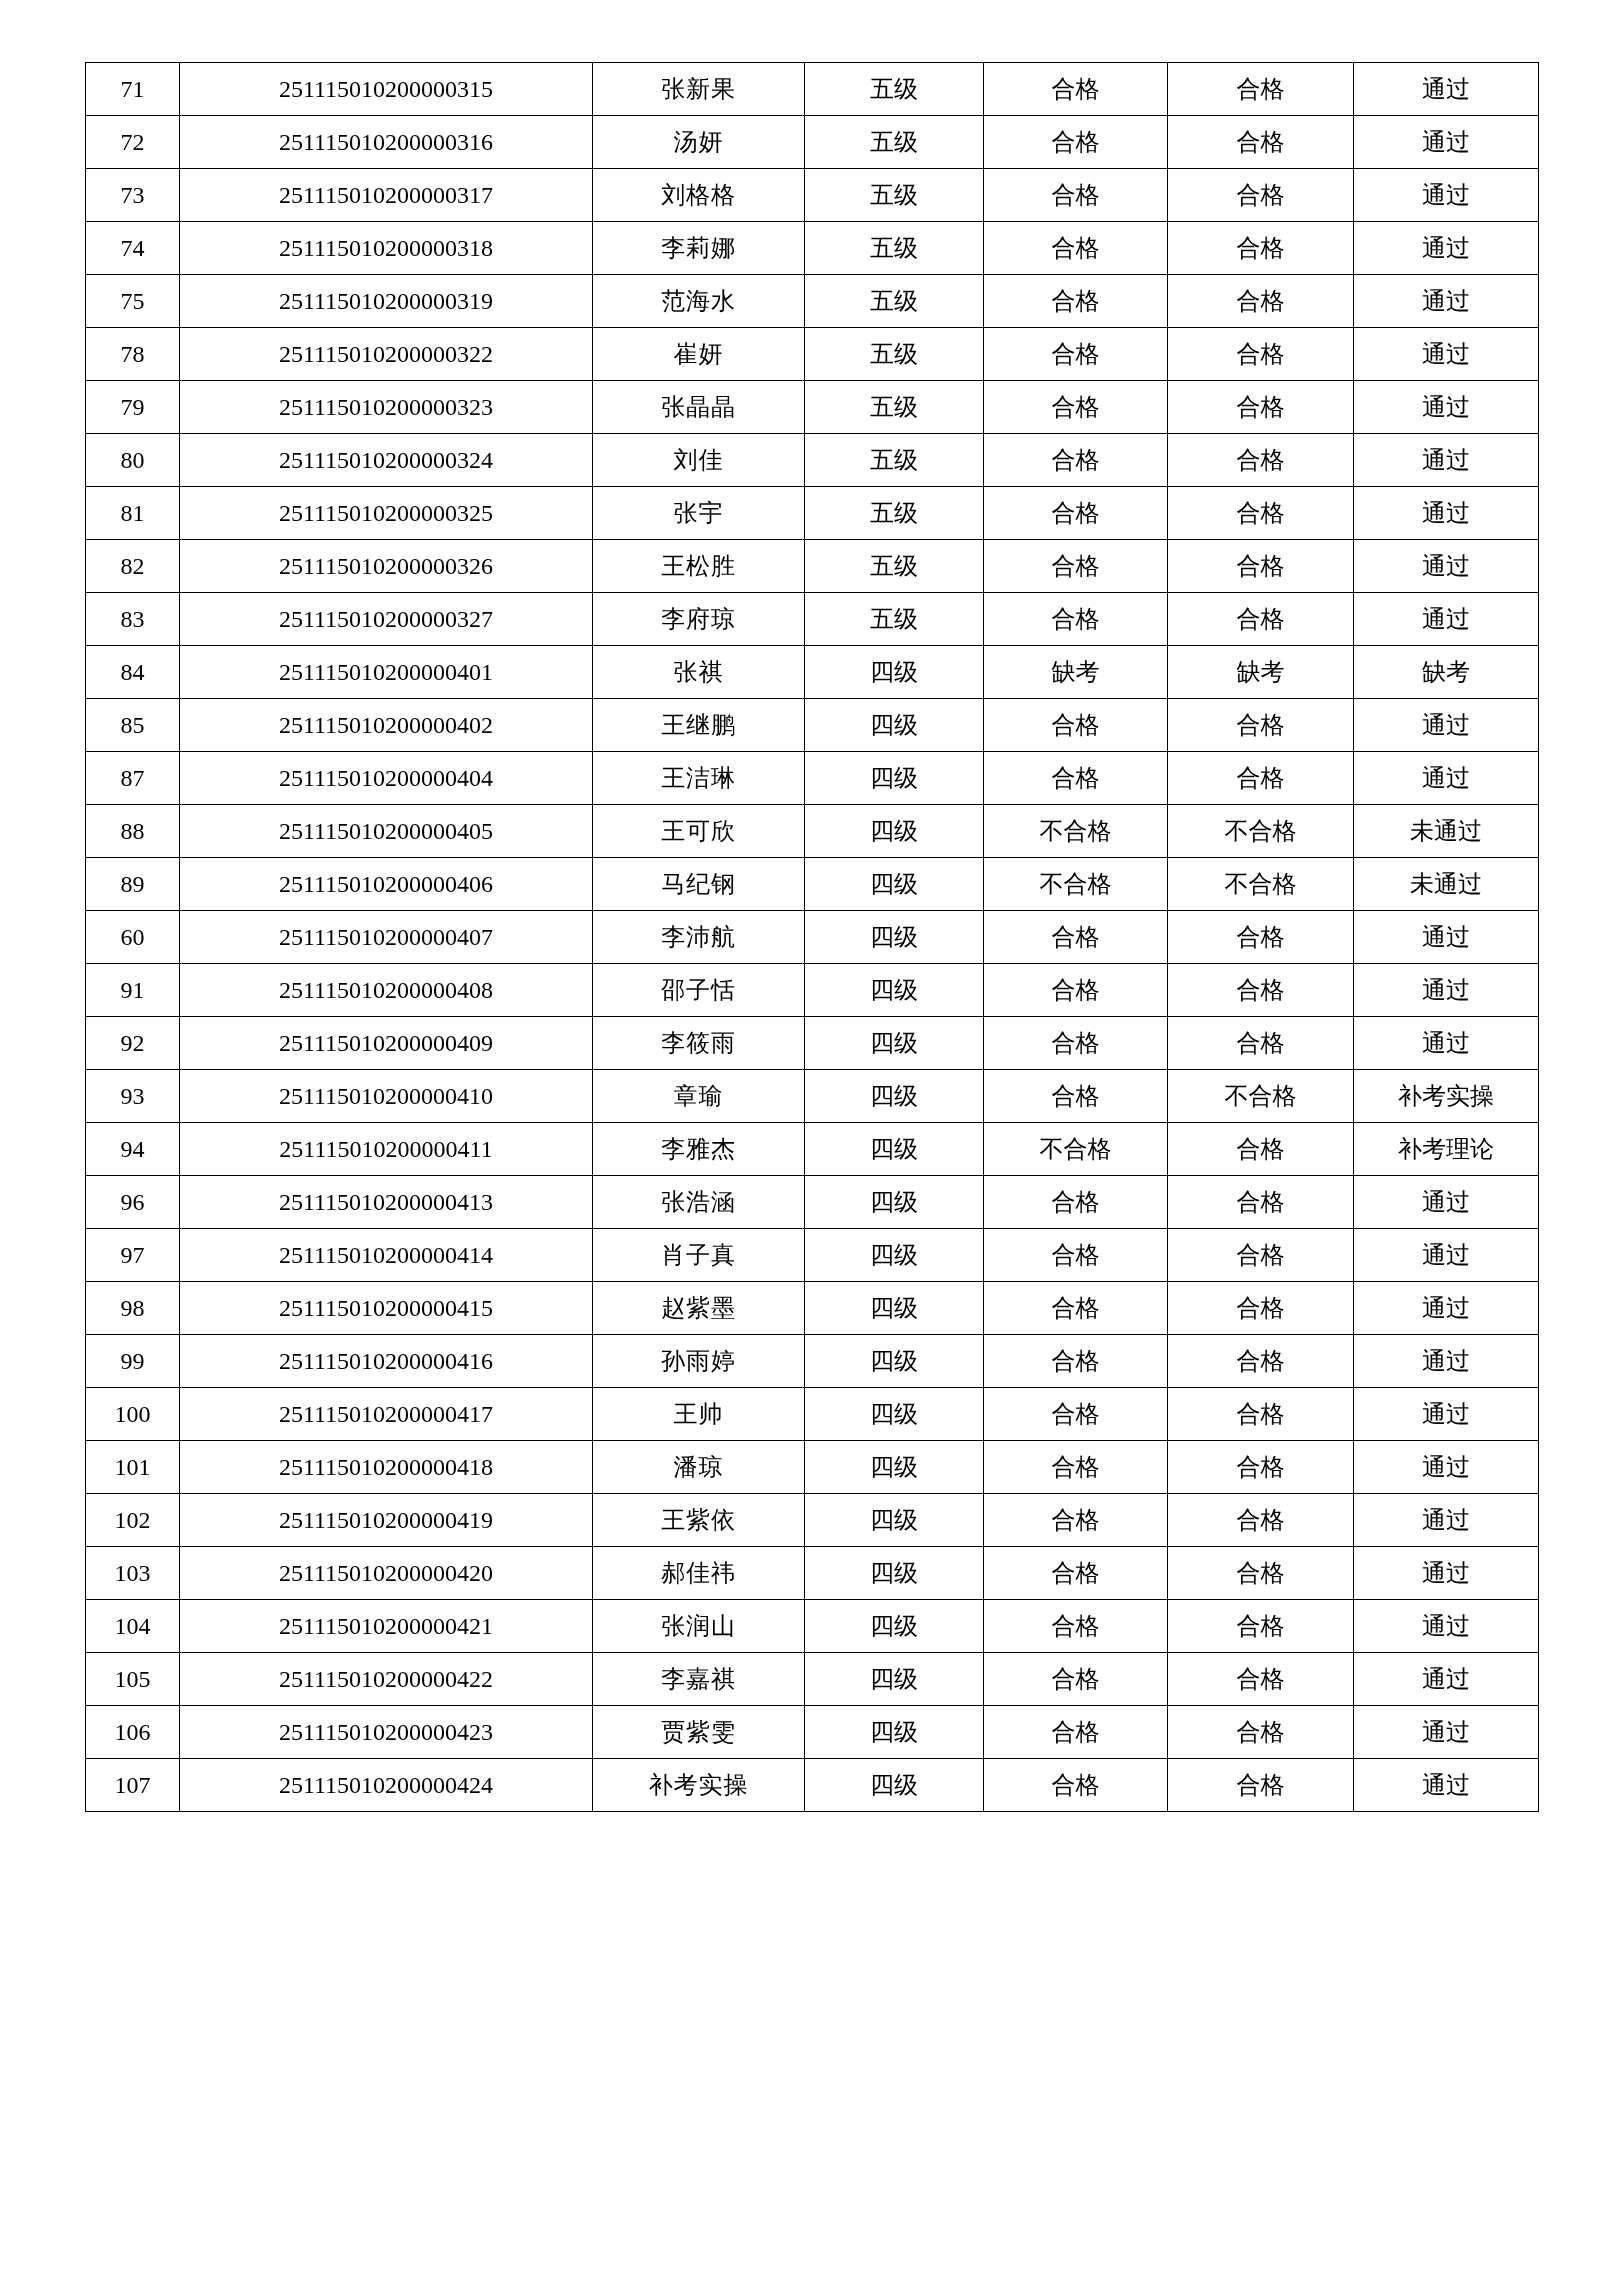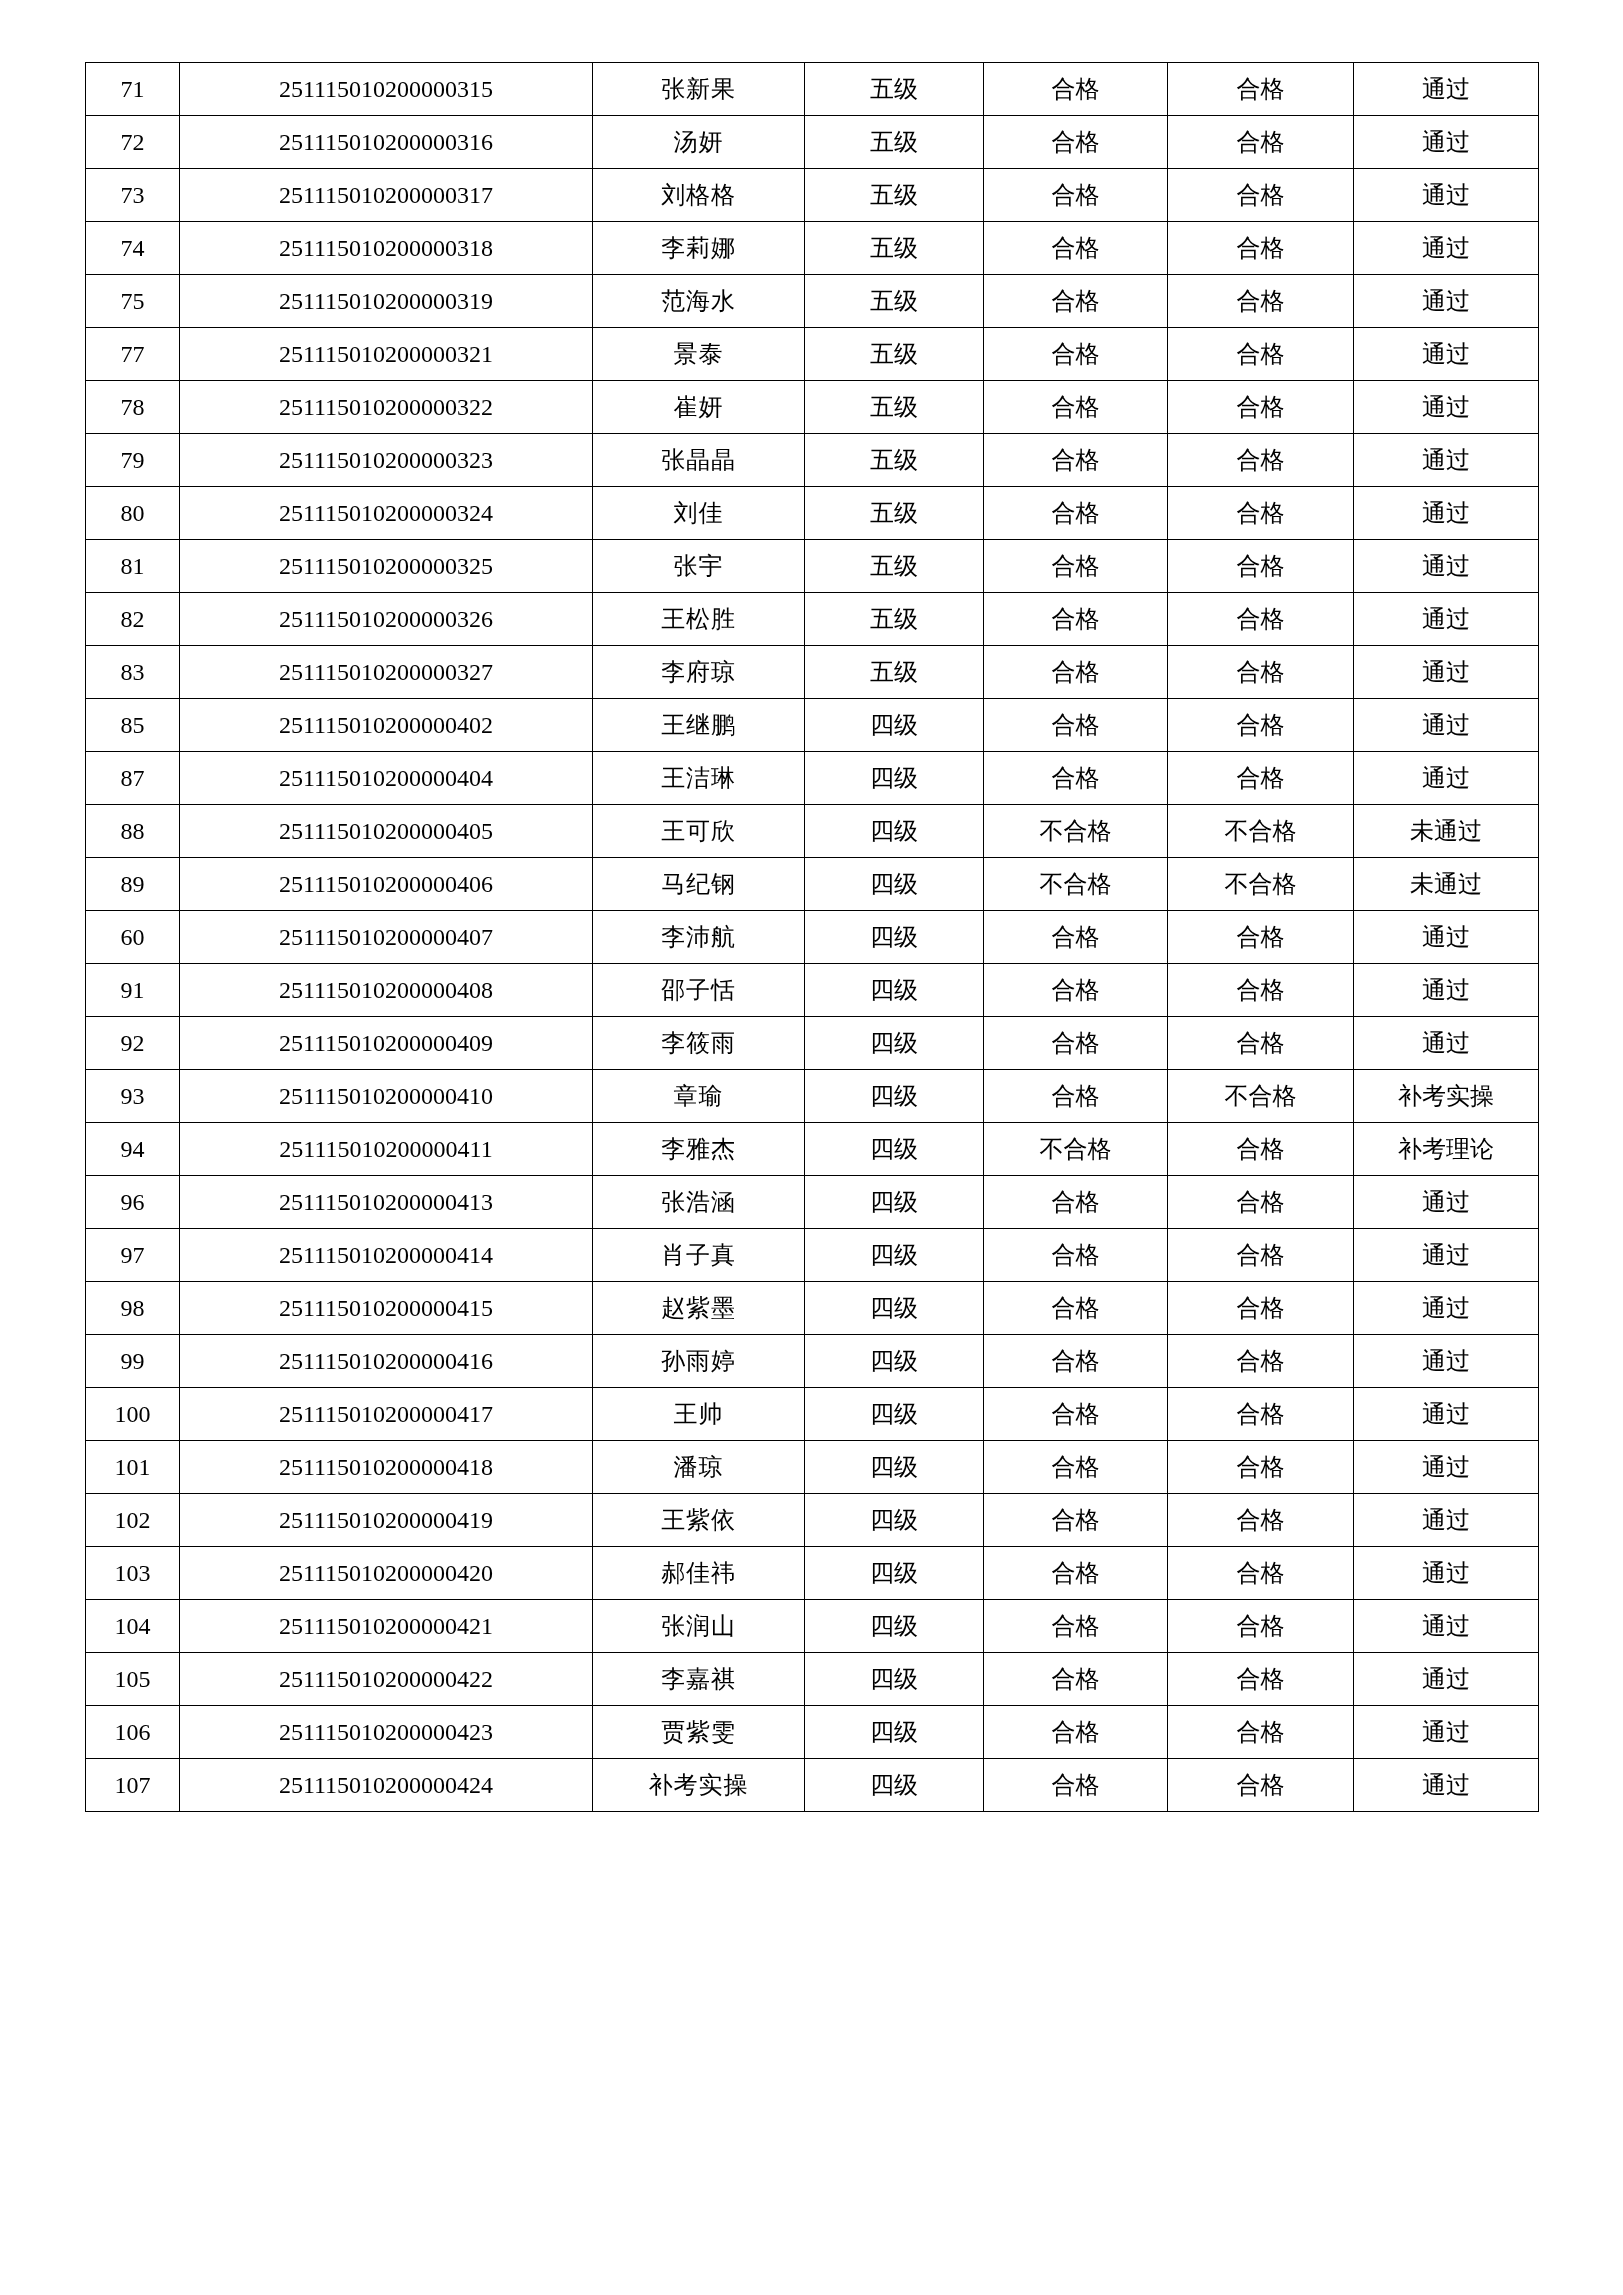--- a/index.html
+++ b/index.html
@@ -114,29 +114,20 @@
         <tr>
           <td class="index">75</td>
           <td class="id">251115010200000319</td>
           <td class="name">范海水</td>
           <td class="level">五级</td>
           <td class="theory">合格</td>
           <td class="prac">合格</td>
           <td class="result">通过</td>
         </tr>
         <tr>
-          <td class="index">77</td>
-          <td class="id">251115010200000321</td>
-          <td class="name">景泰</td>
-          <td class="level">五级</td>
-          <td class="theory">合格</td>
-          <td class="prac">合格</td>
-          <td class="result">通过</td>
-        </tr>
-        <tr>
           <td class="index">78</td>
           <td class="id">251115010200000322</td>
           <td class="name">崔妍</td>
           <td class="level">五级</td>
           <td class="theory">合格</td>
           <td class="prac">合格</td>
           <td class="result">通过</td>
         </tr>
         <tr>
           <td class="index">79</td>
@@ -175,20 +166,29 @@
           <td class="result">通过</td>
         </tr>
         <tr>
           <td class="index">83</td>
           <td class="id">251115010200000327</td>
           <td class="name">李府琼</td>
           <td class="level">五级</td>
           <td class="theory">合格</td>
           <td class="prac">合格</td>
           <td class="result">通过</td>
+        </tr>
+        <tr>
+          <td class="index">84</td>
+          <td class="id">251115010200000401</td>
+          <td class="name">张祺</td>
+          <td class="level">四级</td>
+          <td class="theory">缺考</td>
+          <td class="prac">缺考</td>
+          <td class="result">缺考</td>
         </tr>
         <tr>
           <td class="index">85</td>
           <td class="id">251115010200000402</td>
           <td class="name">王继鹏</td>
           <td class="level">四级</td>
           <td class="theory">合格</td>
           <td class="prac">合格</td>
           <td class="result">通过</td>
         </tr>

